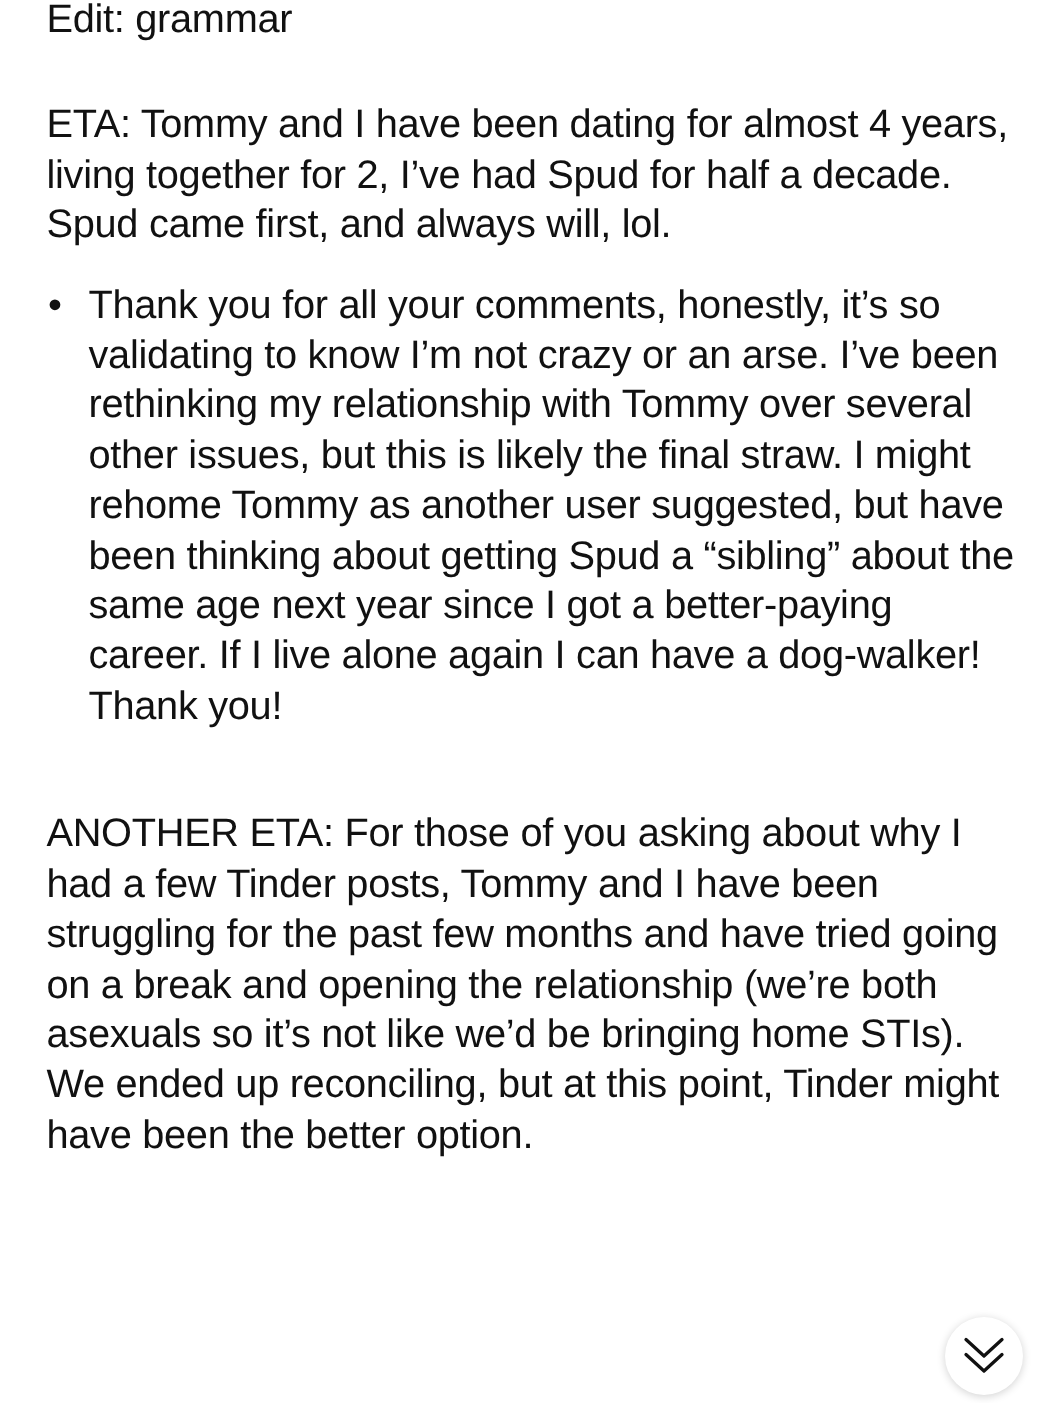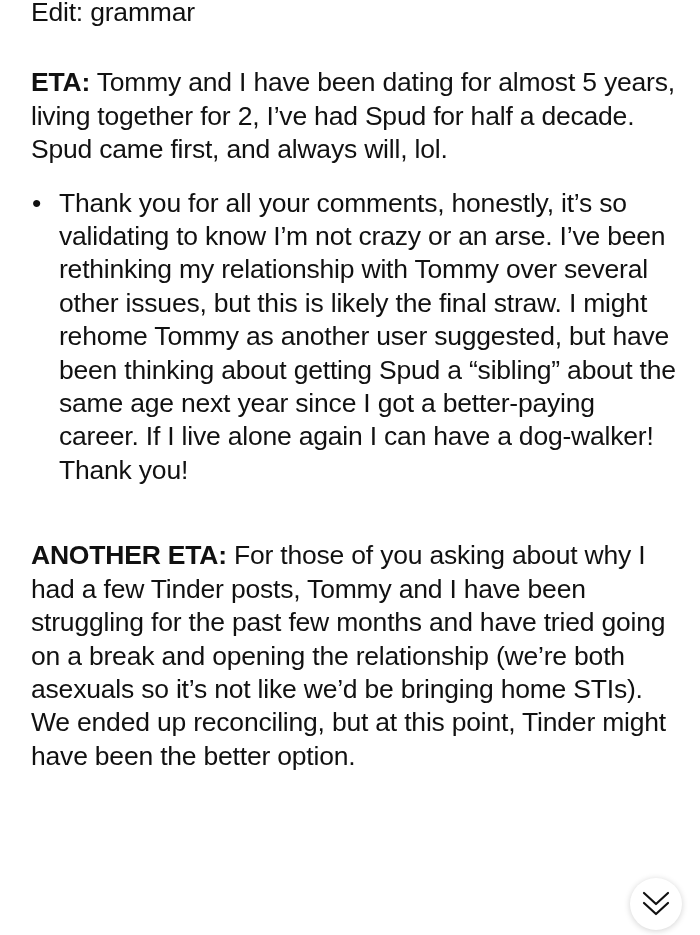--- a/index.html
+++ b/index.html
@@ -10,41 +10,41 @@
     position: relative;
   }
   .content {
     position: absolute; left: 31px; top: -4px; width: 650px;
     font-size: 26.5px; line-height: 33.4px; letter-spacing: -0.2px;
   }
   .para { margin: 0; }
   .gap-lg { height: 37px; }
   .gap-md { height: 20px; }
   .gap-xl { height: 52px; }
-  .bold { font-weight: bold; }
+  .bold { font-weight: normal; }
   .bullet-item { position: relative; padding-left: 28px; }
   .bullet-dot {
     position: absolute; left: 1px; top: 0; width: 20px;
   }
   .scroll-btn {
     position: absolute; left: 630px; top: 878px;
     width: 52px; height: 52px; border-radius: 50%;
     background: #ffffff;
     box-shadow: 0 1px 6px rgba(0,0,0,0.18);
     display: flex; align-items: center; justify-content: center;
   }
 </style>
 </head>
 <body>
 
 <div class="content">
   <p class="para">Edit: grammar</p>
   <div class="gap-lg"></div>
   <p class="para">
-    <span class="bold">ETA:</span><span> Tommy and I have been dating for almost 5 years, living together for 2, I’ve had Spud for half a decade. Spud came first, and always will, lol.</span>
+    <span class="bold">ETA:</span><span> Tommy and I have been dating for almost 4 years, living together for 2, I’ve had Spud for half a decade. Spud came first, and always will, lol.</span>
   </p>
   <div class="gap-md"></div>
   <div class="bullet-item">
     <span class="bullet-dot">•</span>
     <span>Thank you for all your comments, honestly, it’s so validating to know I’m not crazy or an arse. I’ve been rethinking my relationship with Tommy over several other issues, but this is likely the final straw. I might rehome Tommy as another user suggested, but have been thinking about getting Spud a “sibling” about the same age next year since I got a better-paying career. If I live alone again I can have a dog-walker! Thank you!</span>
   </div>
   <div class="gap-xl"></div>
   <p class="para">
     <span class="bold">ANOTHER ETA:</span><span> For those of you asking about why I had a few Tinder posts, Tommy and I have been struggling for the past few months and have tried going on a break and opening the relationship (we’re both asexuals so it’s not like we’d be bringing home STIs). We ended up reconciling, but at this point, Tinder might have been the better option.</span>
   </p>

